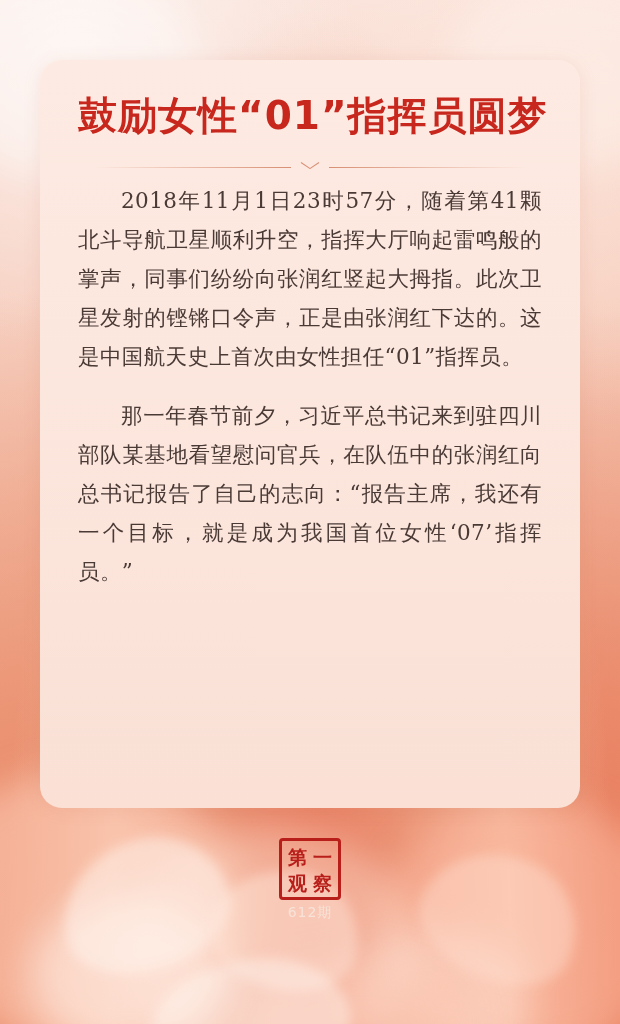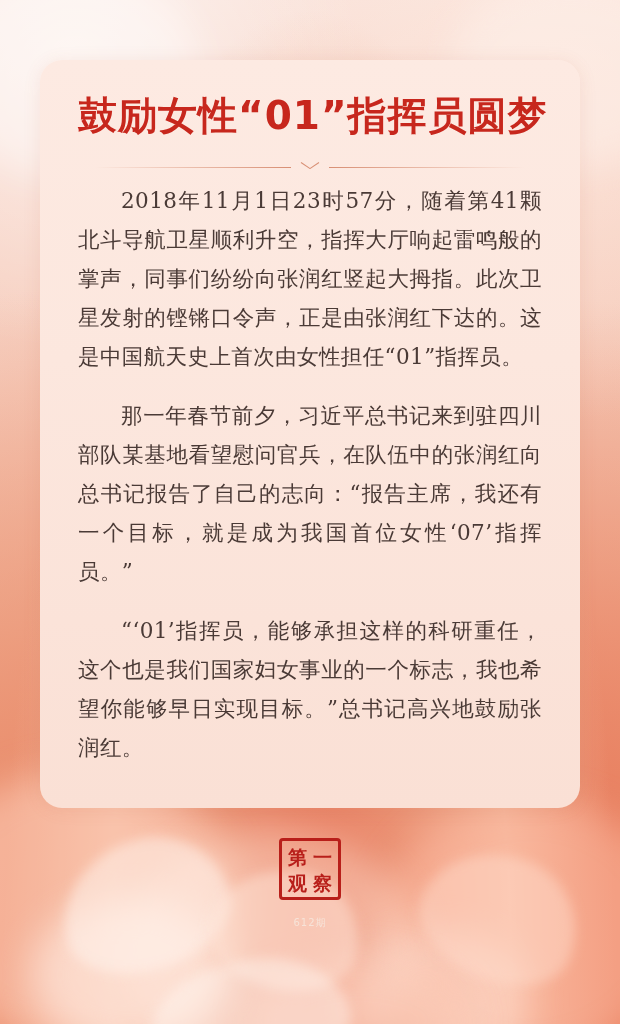--- a/index.html
+++ b/index.html
@@ -160,23 +160,22 @@
   }
   .seal-grid span {
     font-family: "DejaVu Sans", "Liberation Sans", sans-serif;
     color: #b81f1a;
     font-size: 19px;
     font-weight: bold;
     line-height: 26px;
     text-align: center;
   }
   .issue {
-    margin-top: 12px;
     font-family: "DejaVu Sans", "Liberation Sans", sans-serif;
-    font-size: 10px;
+    font-size: 14px;
     color: #f7e3d8;
     letter-spacing: 1px;
   }
 </style>
 </head>
 <body>
 
 <div class="poster">
 
   <div class="blob b1"></div>
@@ -198,21 +197,20 @@
 
     <div class="divider">
       <div class="line left"></div>
       <div class="chev"></div>
       <div class="line right"></div>
     </div>
 
     <div class="body-text">
       <p class="para">2018年11月1日23时57分，随着第41颗北斗导航卫星顺利升空，指挥大厅响起雷鸣般的掌声，同事们纷纷向张润红竖起大拇指。此次卫星发射的铿锵口令声，正是由张润红下达的。这是中国航天史上首次由女性担任“01”指挥员。</p>
       <p class="para">那一年春节前夕，习近平总书记来到驻四川部队某基地看望慰问官兵，在队伍中的张润红向总书记报告了自己的志向：“报告主席，我还有一个目标，就是成为我国首位女性‘07’指挥员。”</p>
-      <p class="para">“‘01’指挥员，能够承担这样的科研重任，这个也是我们国家妇女事业的一个标志，我也希望你能够早日实现目标。”总书记高兴地鼓励张润红。</p>
     </div>
 
   </div>
 
   <div class="seal-wrap">
     <div class="seal">
       <div class="seal-grid">
         <span>第</span>
         <span>一</span>
         <span>观</span>

